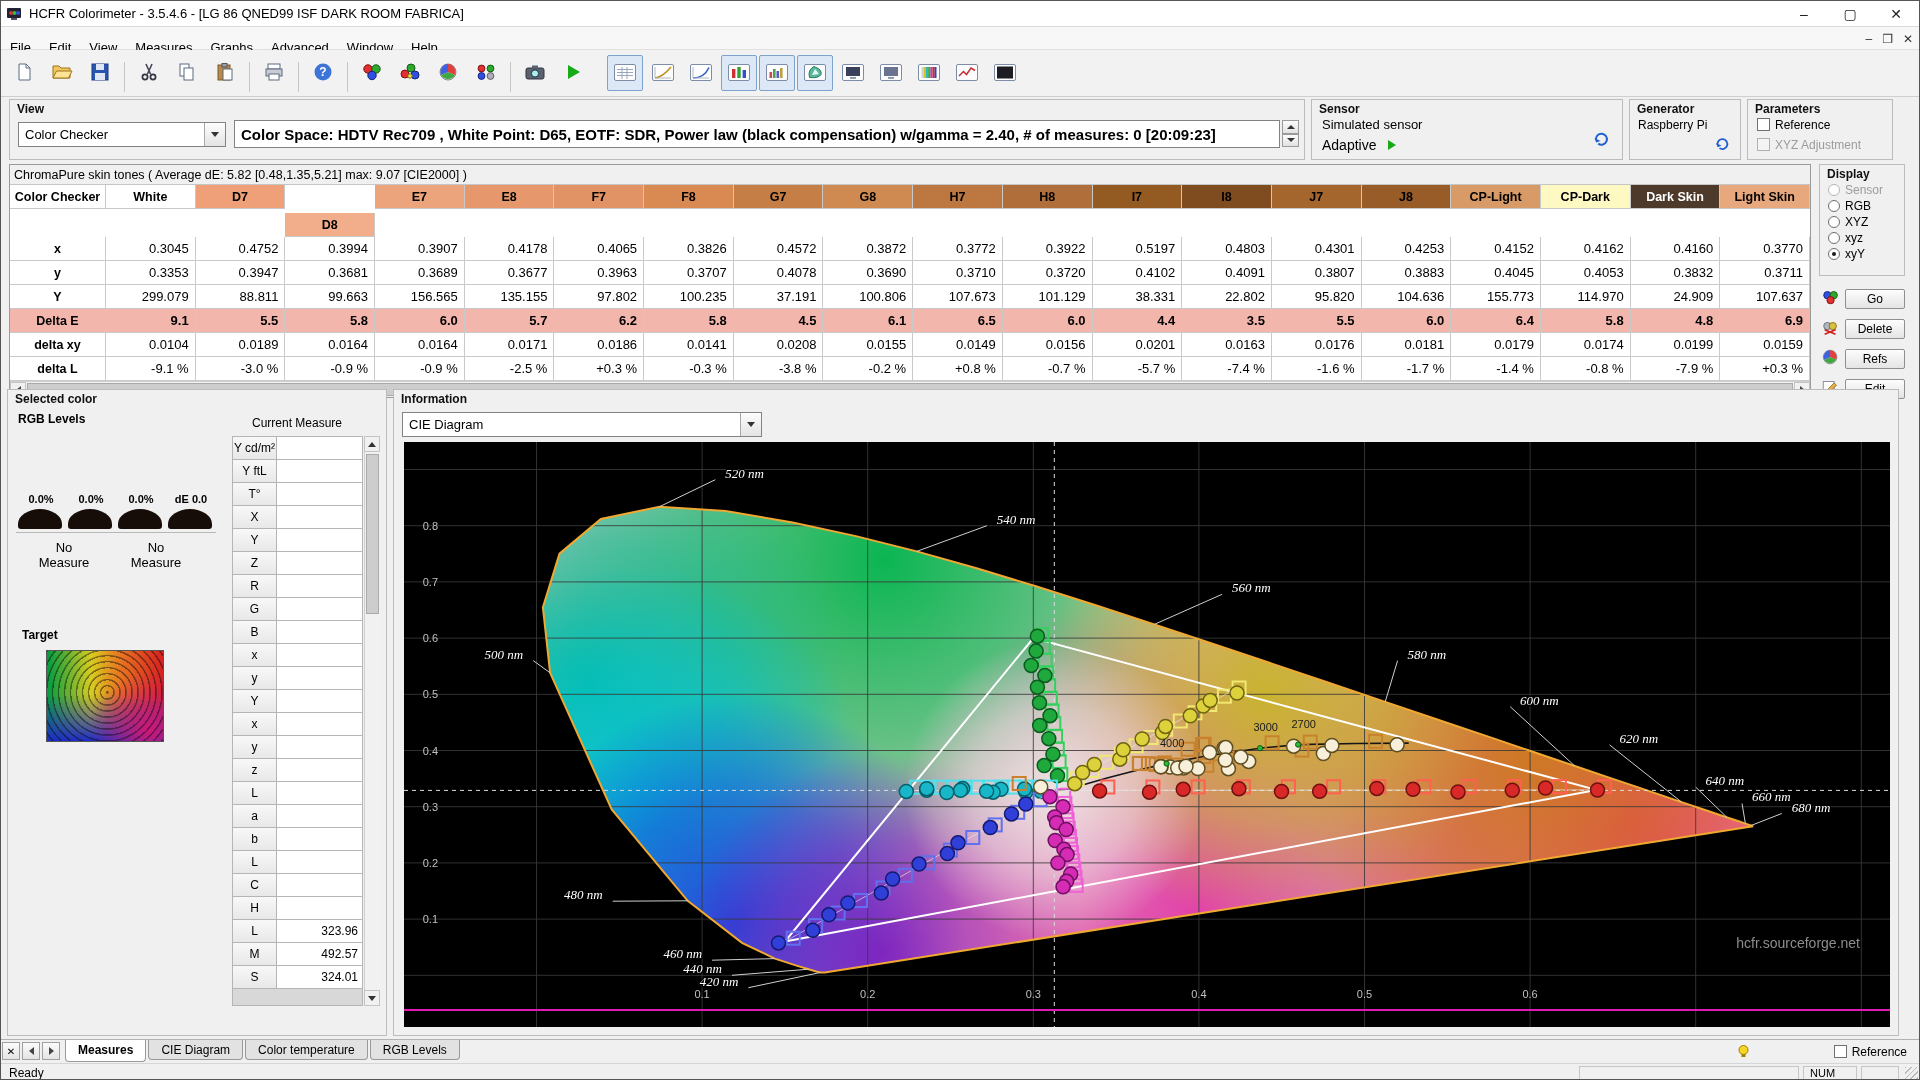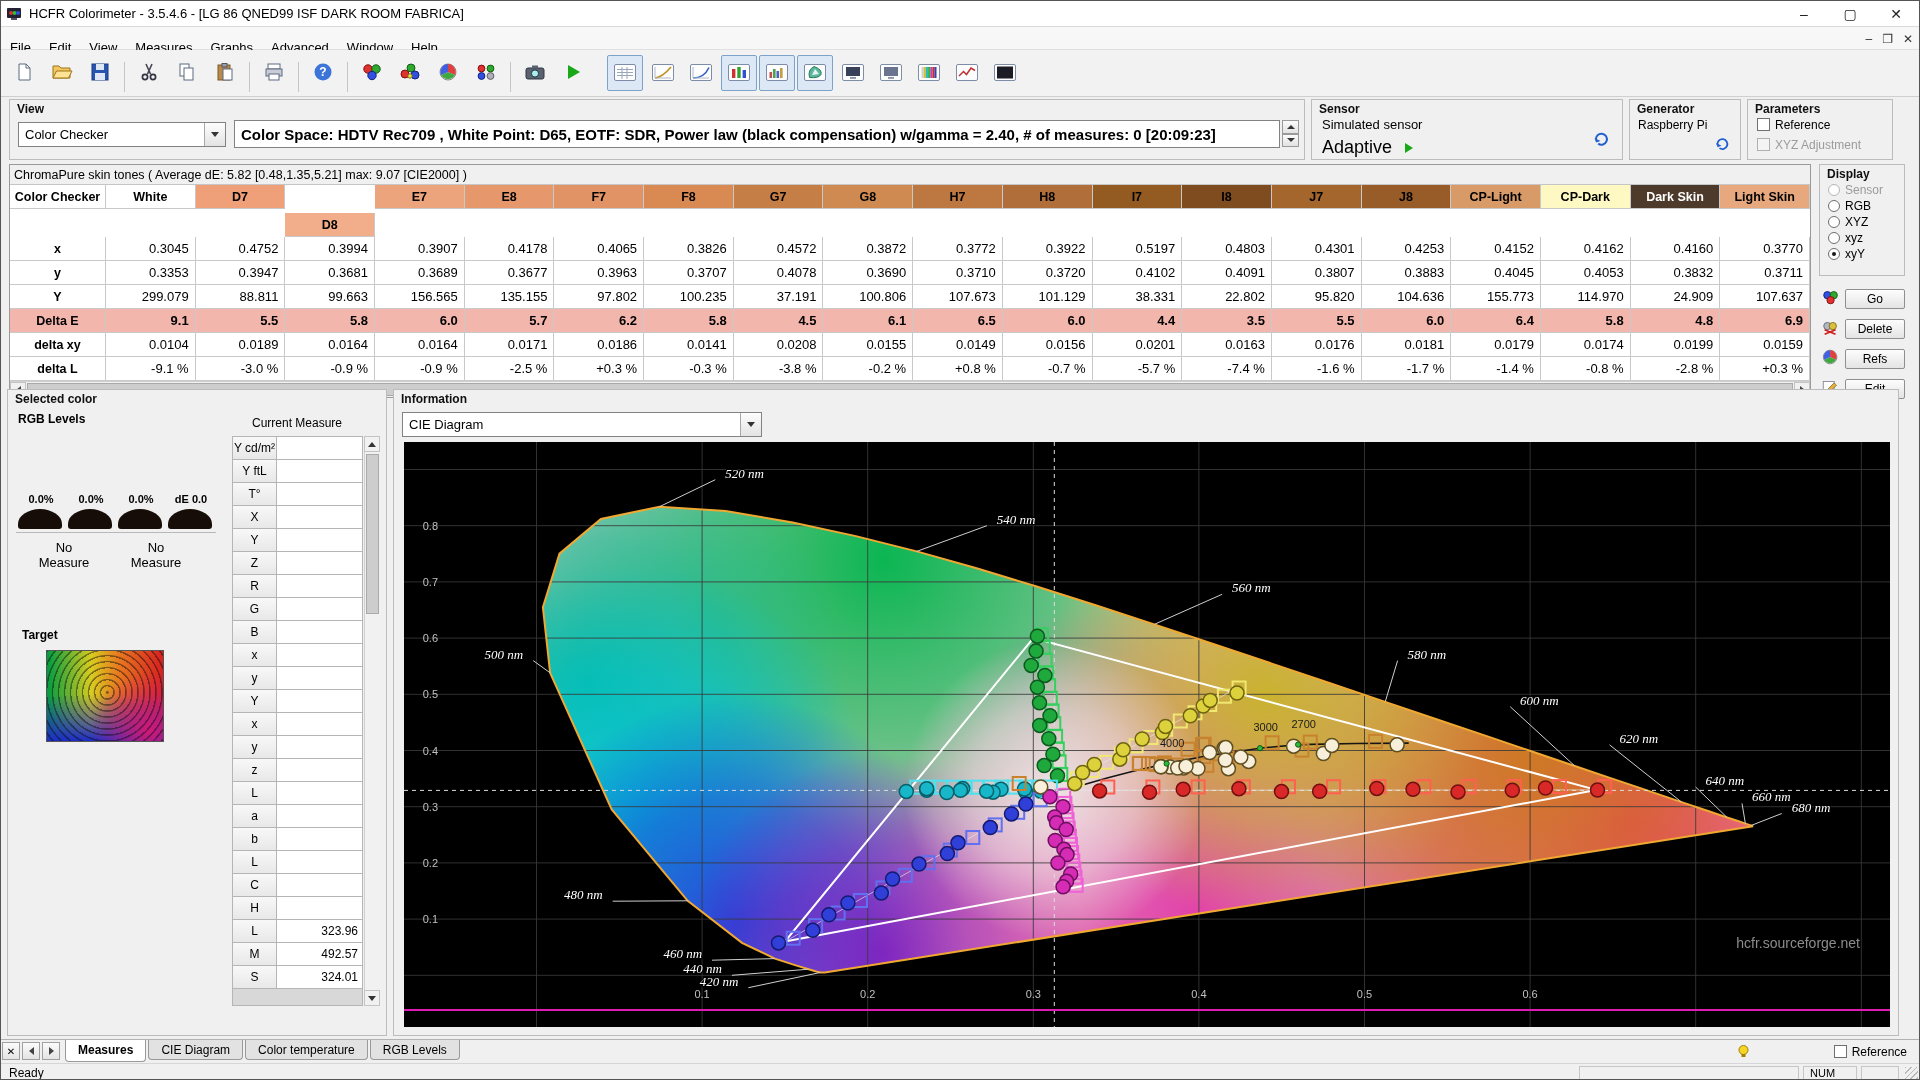--- a/index.html
+++ b/index.html
@@ -304,21 +304,21 @@
         </div>
       <div>
           <span class="arr-d" style="border-top-width:4px;"></span>
         </div>
     </div>
   </div>
 
   <div class="gbox" style="left:1310px;top:98px;width:312px;height:61px;">
     <span class="glabel">Sensor</span>
     <div style="position:absolute;left:10px;top:17px;font-size:13px;">Simulated sensor</div>
-    <div style="position:absolute;left:10px;top:37px;font-size:18px;">
+    <div style="position:absolute;left:10px;top:37px;font-size:14px;">
       <span>Adaptive</span>
       <span style="display:inline-block;width:0;height:0;border-top:5px solid transparent;border-bottom:5px solid transparent;border-left:8px solid #18a818;margin-left:8px;"></span>
     </div>
     <button class="tb-btn" style="position:absolute;right:6px;top:26px;width:28px;height:26px;">
       <svg width="20" height="20" viewBox="0 0 20 20">
           <path d="M5 11a5.5 5.5 0 1 1 2.2 3.6" stroke="#2060d0" stroke-width="2" fill="none"></path>
           <path d="M3.5 9l1.6 4.6L9.5 12z" fill="#2060d0"></path>
         </svg>
     </button>
   </div>
@@ -478,21 +478,21 @@
         <div class="mt-v">-3.8 %</div>
         <div class="mt-v">-0.2 %</div>
         <div class="mt-v">+0.8 %</div>
         <div class="mt-v">-0.7 %</div>
         <div class="mt-v">-5.7 %</div>
         <div class="mt-v">-7.4 %</div>
         <div class="mt-v">-1.6 %</div>
         <div class="mt-v">-1.7 %</div>
         <div class="mt-v">-1.4 %</div>
         <div class="mt-v">-0.8 %</div>
-        <div class="mt-v">-2.8 %</div>
+        <div class="mt-v">-7.9 %</div>
         <div class="mt-v">+0.3 %</div>
       </div>
     <div class="sb-h" id="mt-scroll">
       <div class="sb-btn" style="left:0;">
           <span class="arr-l"></span>
         </div>
       <div class="sb-btn" style="right:0;">
           <span class="arr-r"></span>
         </div>
       <div class="sb-thumb-h" style="left:17px;right:17px;"></div>

